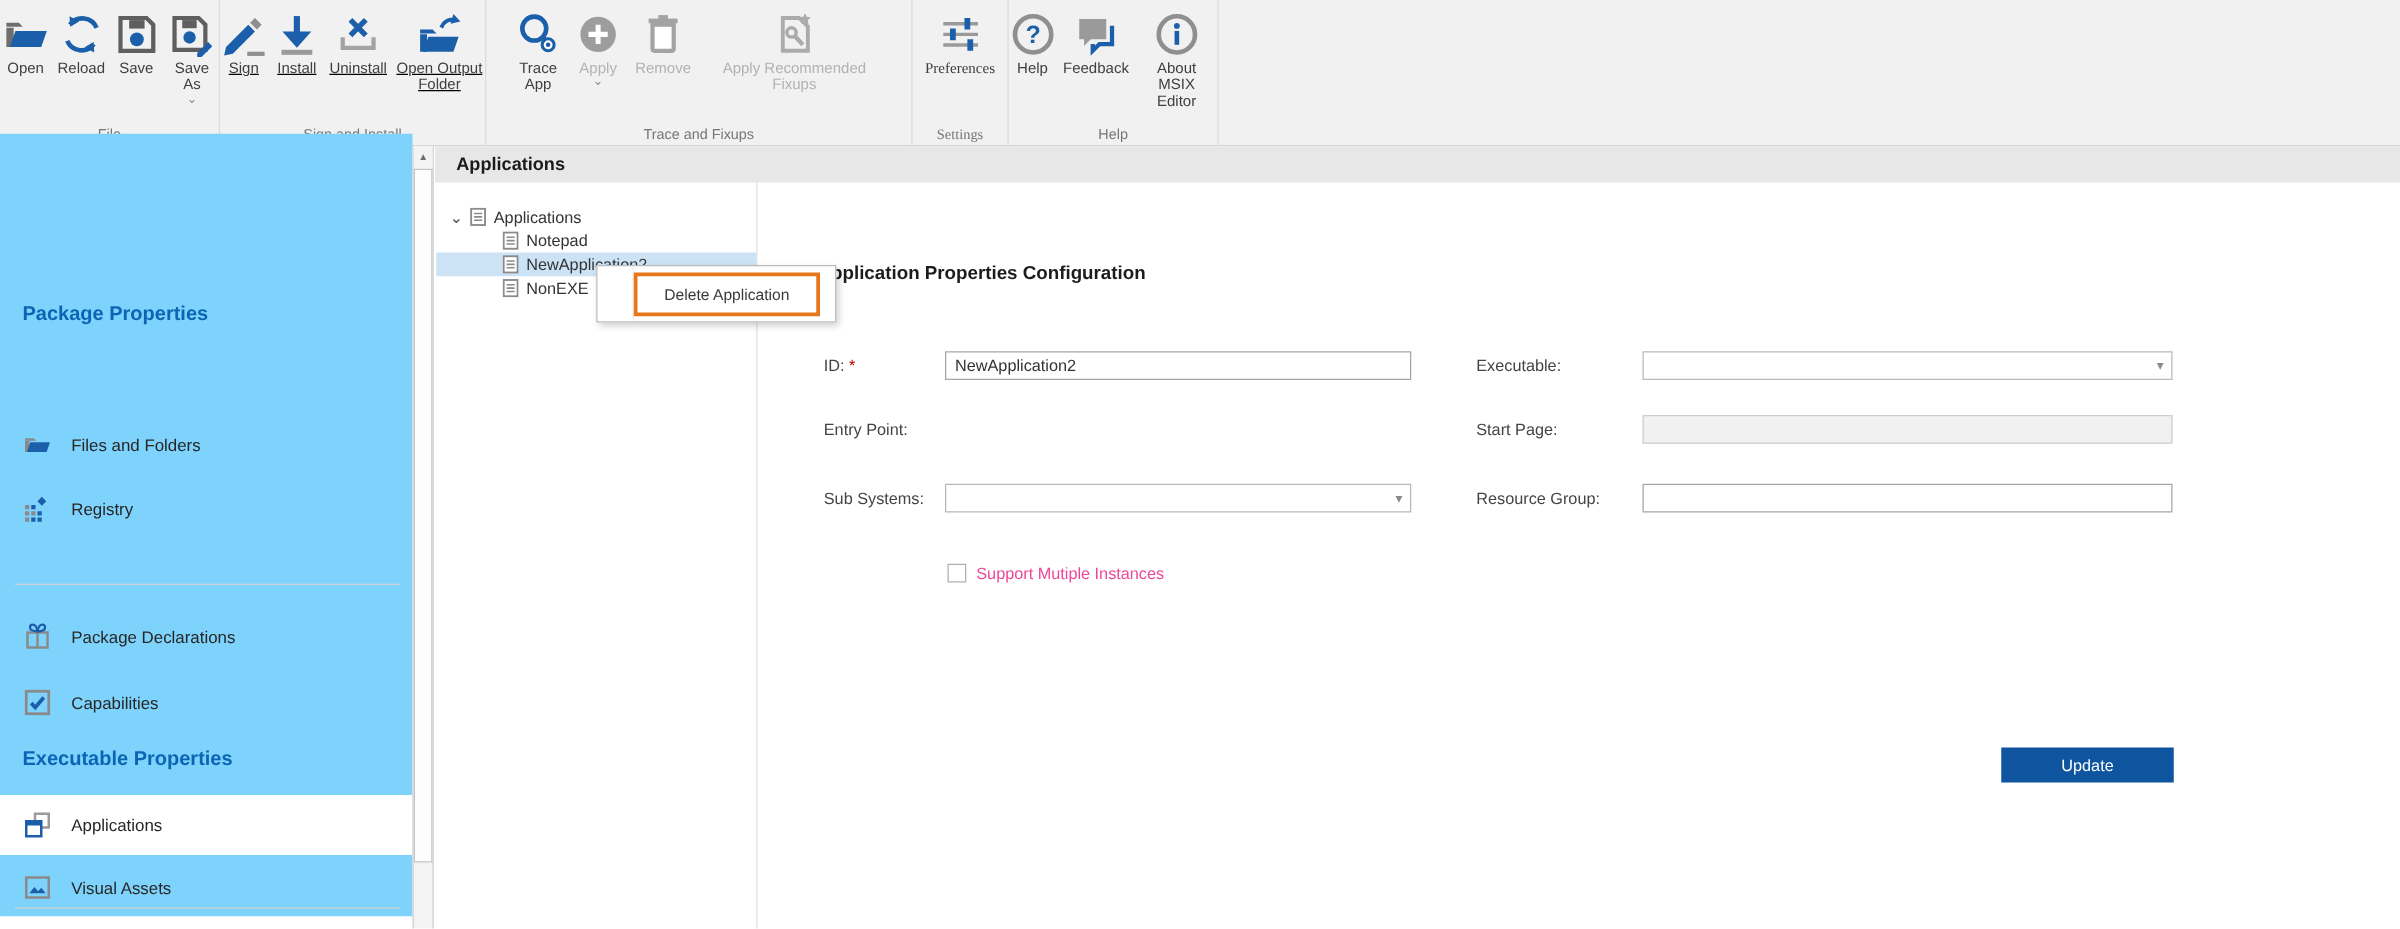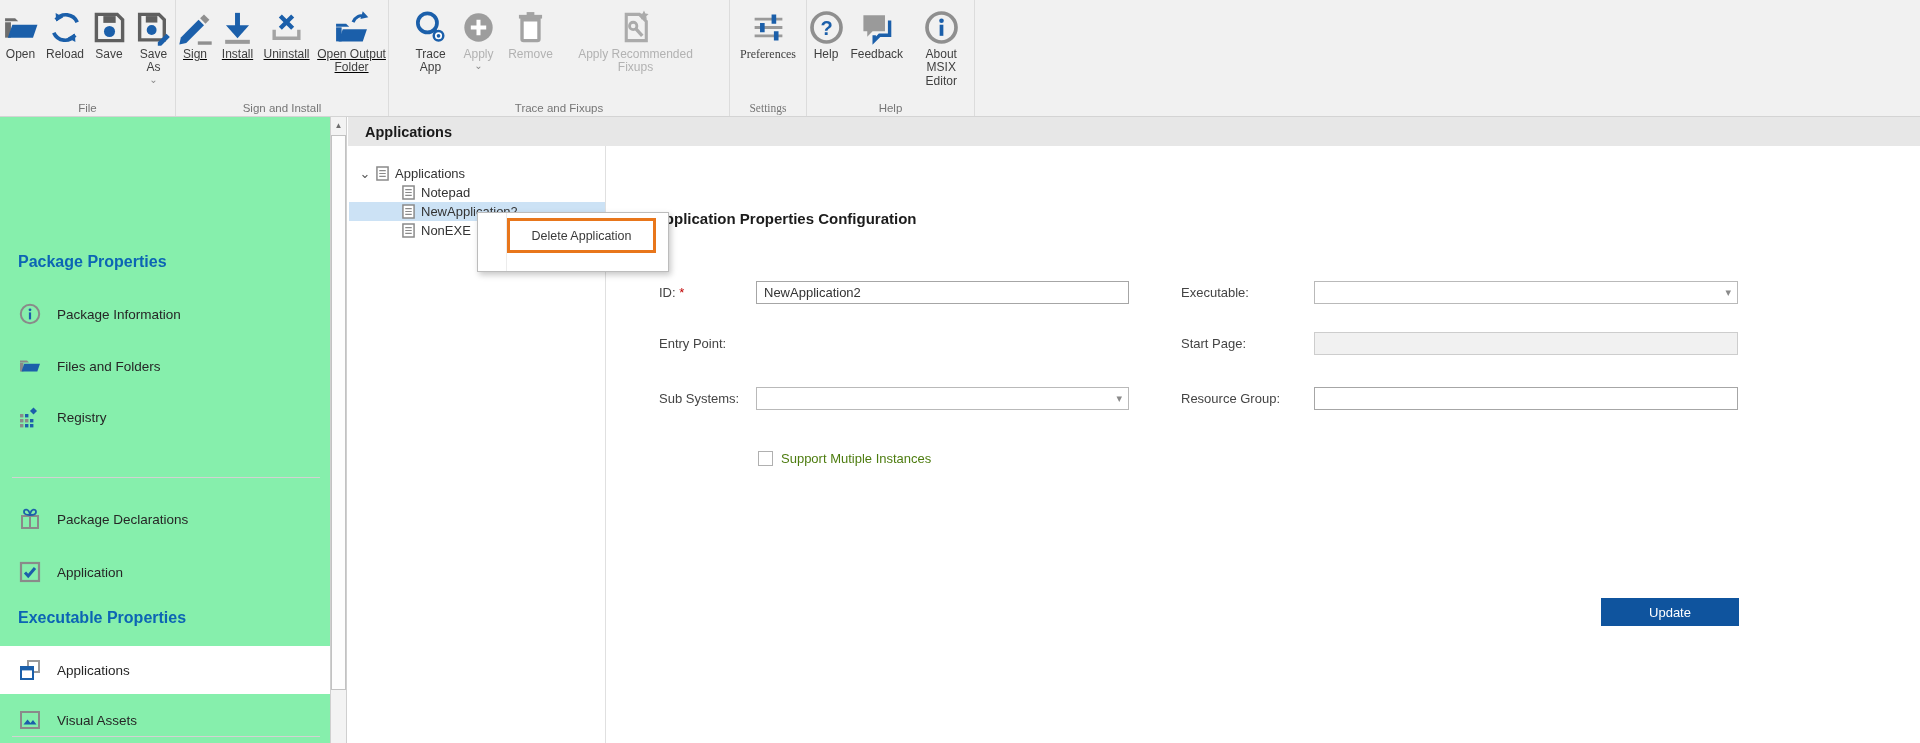--- a/index.html
+++ b/index.html
@@ -14,21 +14,21 @@
   .rglabel { position:absolute; bottom:2px; left:0; width:100%; text-align:center;
              font-size:11.5px; color:#767676; }
   .rbtn { display:flex; flex-direction:column; align-items:center; padding:1px 2px; cursor:default; }
   .ricon { height:42px; display:flex; align-items:center; justify-content:center; }
   .ricon svg { width:37px; height:37px; }
   .rlabel { font-size:12px; color:#3f3f3f; text-align:center; line-height:1.12; }
   .rbtn.disabled .rlabel { color:#b2b2b2; }
   .rchev { font-size:10px; color:#8a8a8a; line-height:8px; margin-top:1px; }
 
   
-  #sidebar { position:absolute; left:0; top:117px; width:330px; height:626px; background:#86efac; }
+  #sidebar { position:absolute; left:0; top:107px; width:330px; height:626px; background:#7dd3fc; }
   .sheading { position:absolute; left:18px; font-size:16px; font-weight:bold; color:#0C64B4; }
   .sitem { position:absolute; left:0; width:330px; height:42px; display:flex; align-items:center;
            padding-left:18px; cursor:default; }
   .sitem .sicon { width:24px; height:24px; margin-right:15px; flex:0 0 auto; }
   .sitem .sicon svg { width:24px; height:24px; }
   .sitem .slabel { font-size:13.5px; color:#262626; }
   .sitem.selected { background:#fff; height:48px; }
   .sdivider { position:absolute; left:12px; right:10px; height:1px; background:#d2d2d2; }
 
   
@@ -46,39 +46,39 @@
   #main-title { font-size:14.5px; font-weight:bold; color:#1a1a1a; margin-left:17px; }
   #panel-divider { position:absolute; left:257px; top:29px; width:1px; height:597px; background:#e0e0e0; }
 
   
   .trow { position:absolute; height:19px; display:flex; align-items:center; font-size:13px; color:#333; }
   .trow .tchev { width:14px; font-size:13px; color:#555; margin-right:4px; text-align:center; }
   .trow .tdoc { width:13px; height:15px; margin-right:6px; }
   .tsel { position:absolute; left:1px; width:256px; height:19px; background:#CCE2F5; }
 
   
-  #ctxmenu { position:absolute; left:129px; top:95px; width:192px; height:60px; background:#fff;
+  #ctxmenu { position:absolute; left:129px; top:95px; width:192px; height:46px; background:#fff;
              border:1px solid #bcbcbc; box-shadow:2px 3px 6px rgba(0,0,0,0.22); z-index:10; }
   #ctxmenu .gutter { position:absolute; left:28px; top:0; width:1px; height:100%; background:#ececec; }
   #ctx-delete { position:absolute; left:29px; top:5px; width:149px; height:35px;
                 border:3px solid #E8761B; background:#fff; display:flex; align-items:center;
                 justify-content:center; font-size:12.5px; color:#3a3a3a; }
 
   
   #form-heading { position:absolute; left:306px; top:93px; font-size:15px; font-weight:bold; color:#1c1c1c; }
   .flabel { position:absolute; font-size:13px; color:#444; }
   .req { color:#C00000; }
   .ftext { position:absolute; height:23px; border:1px solid #a6a6a6; background:#fff;
            font-size:13px; color:#333; padding:0 7px; font-family:"Liberation Sans","DejaVu Sans",sans-serif; }
   .fdrop { position:absolute; height:23px; border:1px solid #b9b9b9; background:#fff; }
   .fdrop .dchev { position:absolute; right:6px; top:4px; font-size:11px; color:#8a8a8a; }
   .fdisabled { position:absolute; height:23px; border:1px solid #cdcdcd; background:#f1f1f1; }
   #form-checkbox { position:absolute; left:410px; top:334px; width:15px; height:15px;
                    border:1px solid #b0b0b0; background:#fff; }
-  #checkbox-label { position:absolute; left:433px; top:334px; font-size:13px; color:#4d7c0f; }
+  #checkbox-label { position:absolute; left:433px; top:334px; font-size:13px; color:#ec4899; }
   #update-btn { position:absolute; left:1253px; top:481px; width:138px; height:28px; background:#0F549E;
                 color:#fff; font-size:13px; display:flex; align-items:center; justify-content:center;
                 border:none; cursor:pointer; font-family:"Liberation Sans","DejaVu Sans",sans-serif; }
 </style>
 </head>
 <body>
 
 <div id="app">
 
   <div id="ribbon">
@@ -273,30 +273,20 @@
           <span class="rlabel">About MSIX Editor</span>
         </div>
       </div>
       <div class="rglabel">Help</div>
     </div>
   </div>
 
   <div id="sidebar">
     <div class="sheading" style="top:136px">Package Properties</div>
 
-    <div class="sitem" style="top:176px">
-      <span class="sicon">
-        <svg viewBox="0 0 24 24">
-            <circle cx="12" cy="12" r="9.2" fill="none" stroke="#8a8a8a" stroke-width="2"></circle>
-            <circle cx="12" cy="7.8" r="1.4" fill="#1B5FAA"></circle>
-            <rect x="10.9" y="10.4" width="2.2" height="7" fill="#1B5FAA"></rect>
-          </svg>
-      </span>
-      <span class="slabel">Package Information</span>
-    </div>
 
     <div class="sitem" style="top:279px">
       <span class="sicon">
         <svg viewBox="0 0 24 24">
             <g fill="#8a8a8a">
               <rect x="2" y="9" width="3.4" height="3.4"></rect>
               <rect x="2" y="14" width="3.4" height="3.4"></rect>
               <rect x="2" y="19" width="3.4" height="3.4"></rect>
               <rect x="7" y="14" width="3.4" height="3.4"></rect>
             </g>
@@ -336,21 +326,21 @@
       <span class="slabel">Package Declarations</span>
     </div>
 
     <div class="sitem" style="top:434px">
       <span class="sicon">
         <svg viewBox="0 0 24 24" fill="none">
             <rect x="3" y="3" width="18" height="18" stroke="#8a8a8a" stroke-width="2.2"></rect>
             <path d="M7 12.5l3.2 3.5L17 8" stroke="#1B5FAA" stroke-width="3"></path>
           </svg>
       </span>
-      <span class="slabel">Application</span>
+      <span class="slabel">Capabilities</span>
     </div>
 
     <div class="sdivider" style="top:360px"></div>
     <div class="sheading" style="top:492px">Executable Properties</div>
 
     <div class="sitem selected" style="top:529px">
       <span class="sicon">
         <svg viewBox="0 0 24 24">
             <rect x="10" y="3" width="11" height="11" fill="none" stroke="#9a9a9a" stroke-width="2"></rect>
             <rect x="3" y="9" width="12" height="12" fill="#fff" stroke="#1B5FAA" stroke-width="2"></rect>

